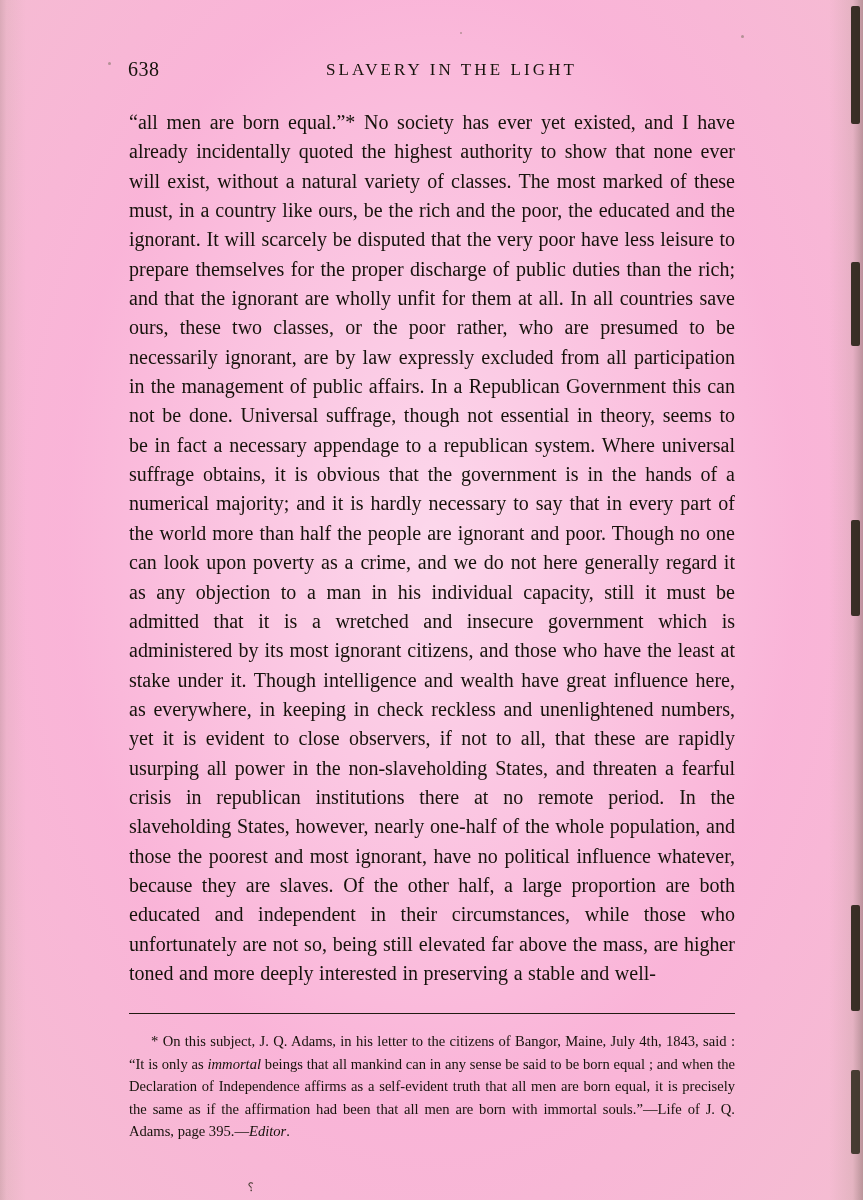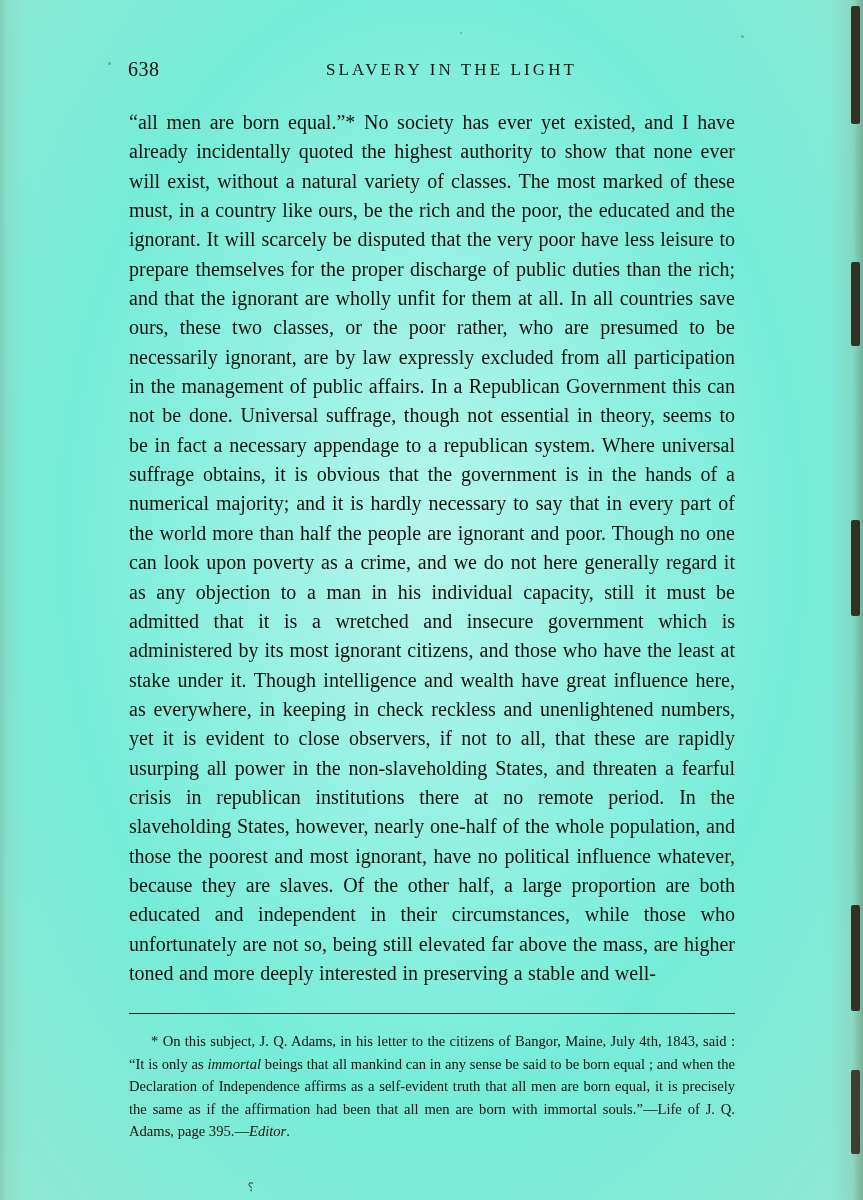--- a/index.html
+++ b/index.html
@@ -4,21 +4,21 @@
 <style>
   html, body {
     margin: 0;
     padding: 0;
     background: #fdfbf2;
   }
   .page {
     position: relative;
     width: 863px;
     height: 1200px;
-    background: #5eead4;
+    background: #f9a8d4;
     overflow: hidden;
     font-family: "Liberation Serif", serif;
     color: #16130c;
   }
   
   .paper-tint {
     position: absolute;
     inset: 0;
     background:
       radial-gradient(ellipse at 50% 45%, rgba(255,255,255,0.55) 0%, rgba(253,250,238,0.15) 60%, rgba(236,228,205,0.35) 100%);

